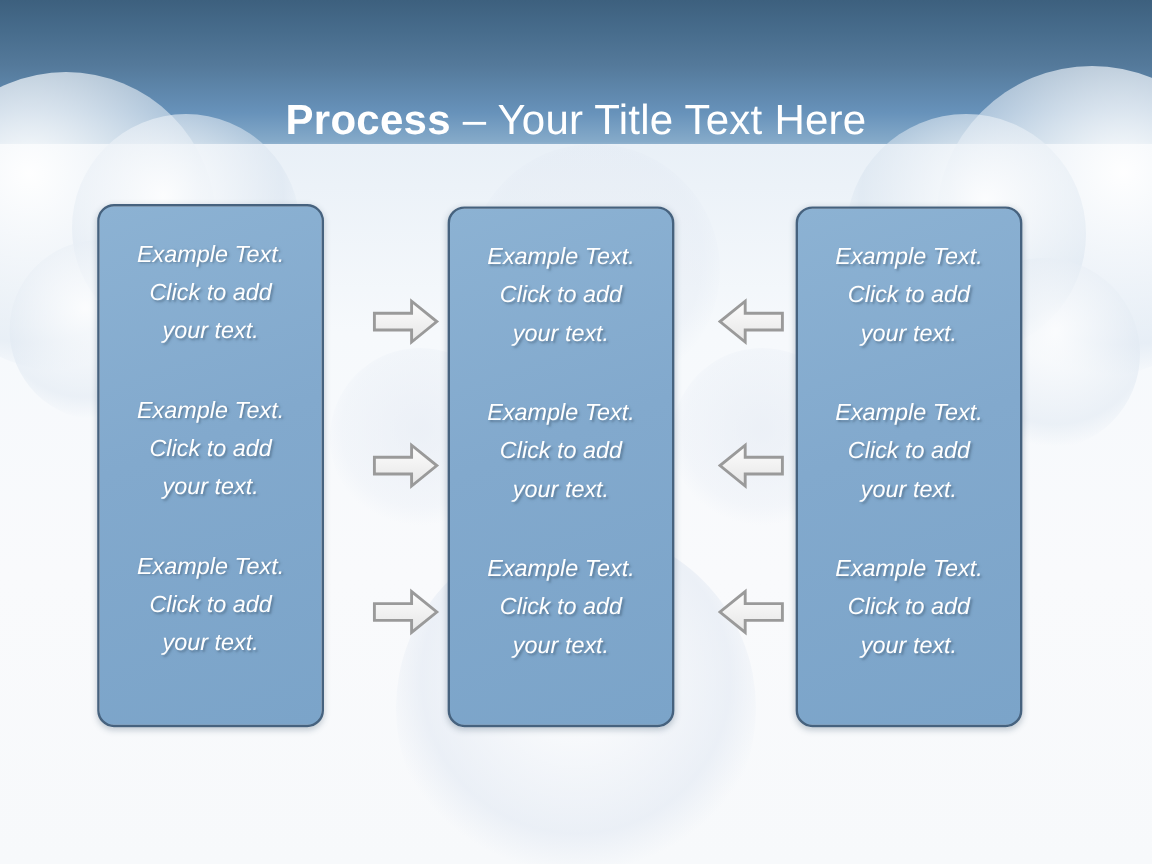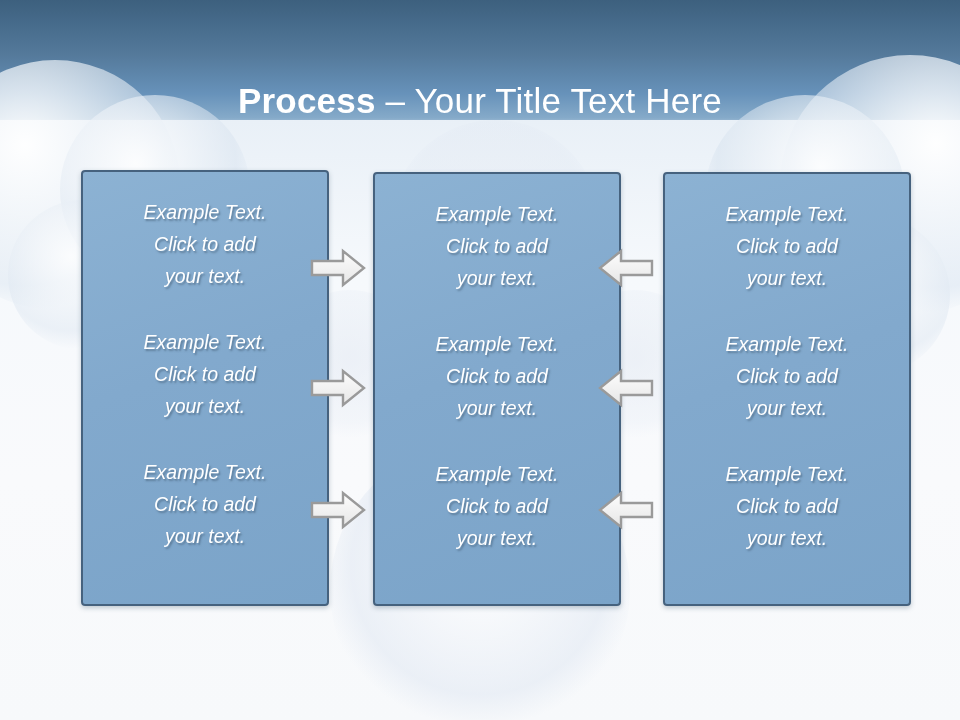--- a/index.html
+++ b/index.html
@@ -75,23 +75,23 @@
     color:#ffffff;
     letter-spacing:.2px;
     white-space:nowrap;
   }
   .title-bar .t .strong { font-weight:bold; }
   .title-bar .t .light  { font-weight:normal; }
 
   
   .col {
     position:absolute;
-    width:248px;
+    width:189px;
     border:2px solid #46627e;
-    border-radius:4px;
+    border-radius:14px;
     background:linear-gradient(160deg,#8cb2d3 0%, #82a9cd 45%, #7ba4c9 100%);
     box-shadow:0 2px 5px rgba(60,85,110,.30);
     z-index:4;
     padding-top:24px;
   }
   .col-left   { left:81px;  top:170px; height:436px; }
   .col-mid    { left:373px; top:172px; height:434px; }
   .col-right  { left:663px; top:172px; height:434px; }
 
   .cell {

